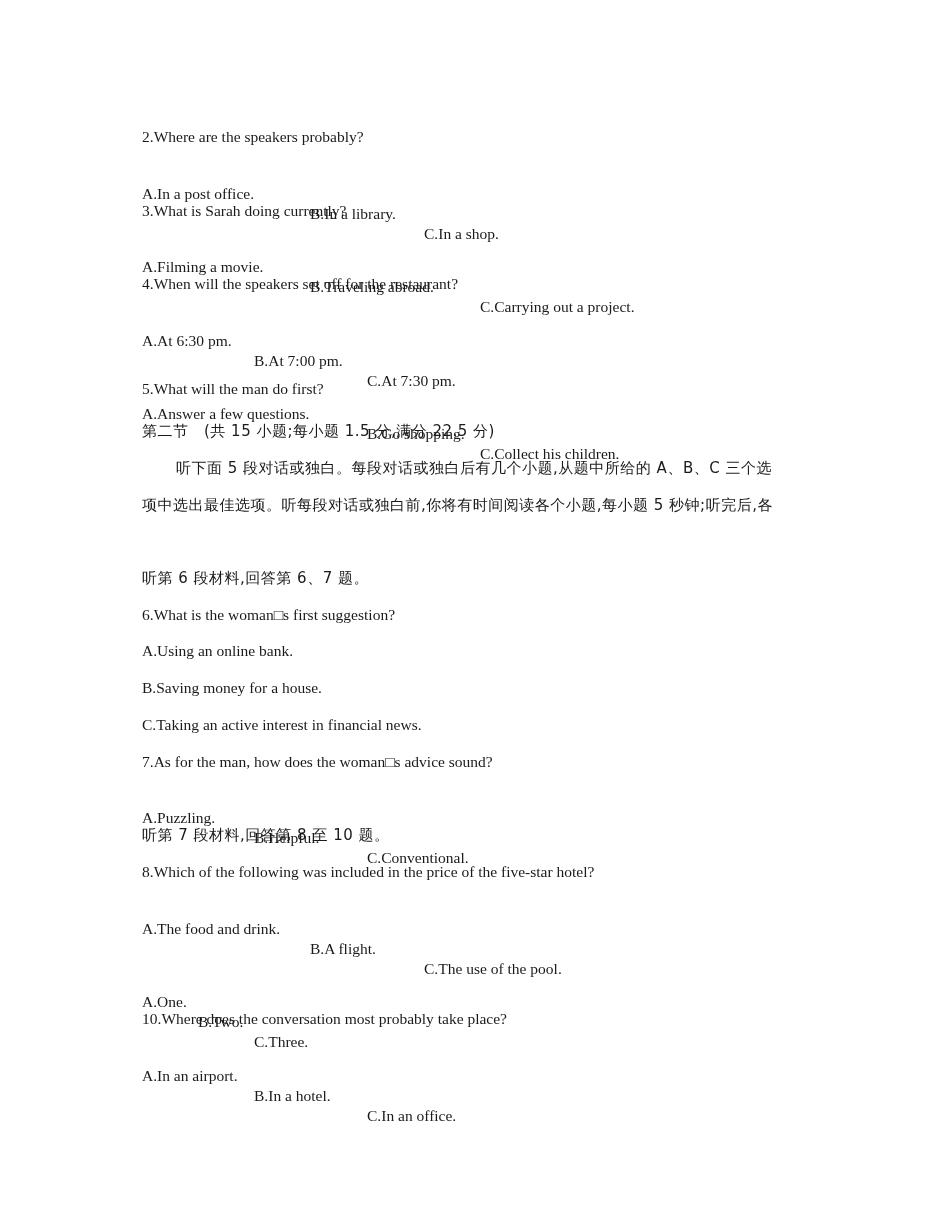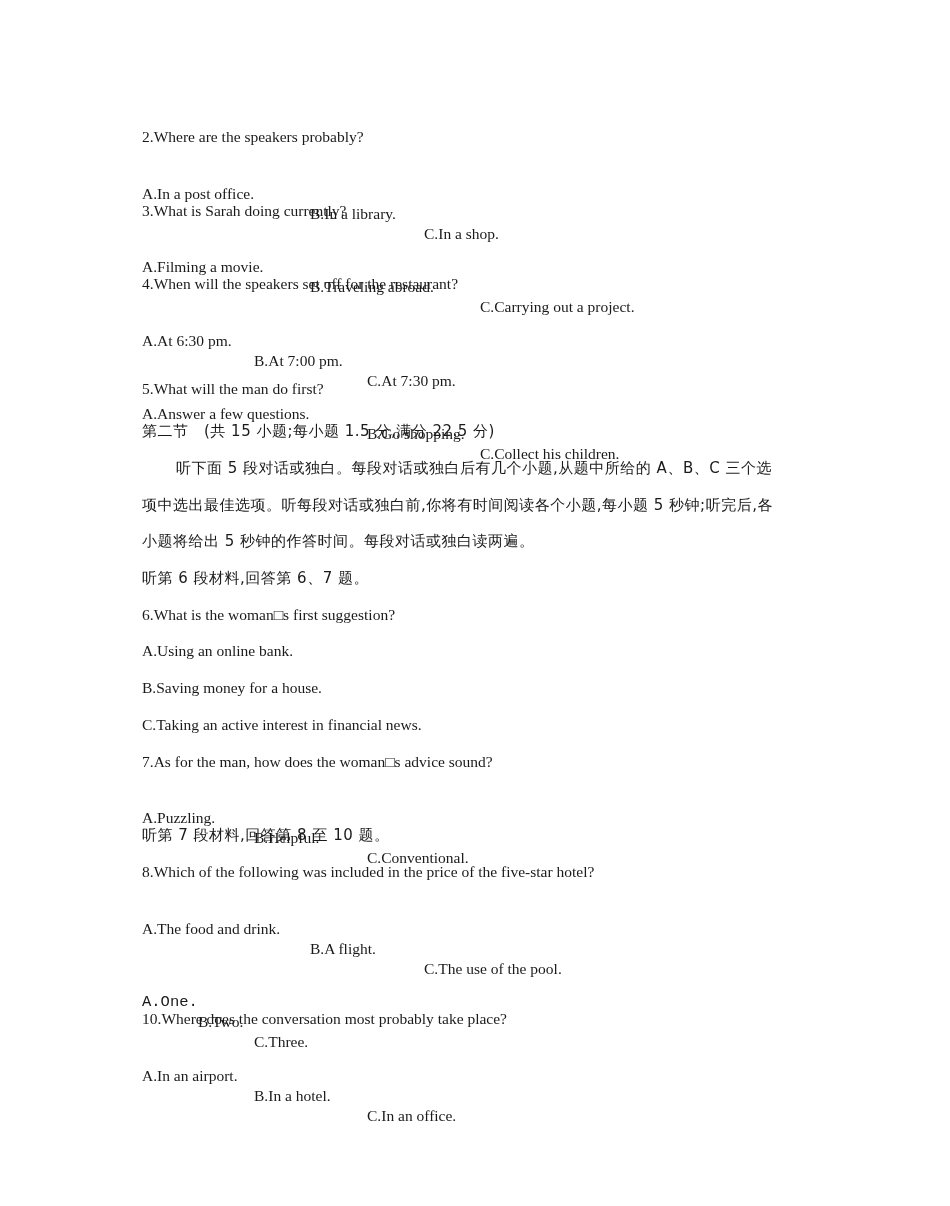--- a/index.html
+++ b/index.html
@@ -73,21 +73,20 @@
   <div class="line" style="top:384px;">
     <span class="opt" style="left:0px;">A.Answer a few questions.</span>
     <span class="opt" style="left:225px;">B.Go shopping.</span>
     <span class="opt" style="left:338px;">C.Collect his children.</span>
   </div>
 
   <div class="line cn" style="top:421px;">第二节　(共 15 小题;每小题 1.5 分,满分 22.5 分)</div>
 
   <div class="line cn indent" style="top:458px;">听下面 5 段对话或独白。每段对话或独白后有几个小题,从题中所给的 A、B、C 三个选</div>
   <div class="line cn" style="top:495px;">项中选出最佳选项。听每段对话或独白前,你将有时间阅读各个小题,每小题 5 秒钟;听完后,各</div>
-  <div class="line cn" style="top:531px;">小题将给出 5 秒钟的作答时间。每段对话或独白读两遍。</div>
 
   <div class="line cn" style="top:568px;">听第 6 段材料,回答第 6、7 题。</div>
 
   <div class="line" style="top:605px;">6.What is the woman□s first suggestion?</div>
   <div class="line" style="top:641px;">A.Using an online bank.</div>
   <div class="line" style="top:678px;">B.Saving money for a house.</div>
   <div class="line" style="top:715px;">C.Taking an active interest in financial news.</div>
 
   <div class="line" style="top:752px;">7.As for the man, how does the woman□s advice sound?</div>
   <div class="line" style="top:788px;">
@@ -99,21 +98,21 @@
   <div class="line cn" style="top:825px;">听第 7 段材料,回答第 8 至 10 题。</div>
 
   <div class="line" style="top:862px;">8.Which of the following was included in the price of the five-star hotel?</div>
   <div class="line" style="top:899px;">
     <span class="opt" style="left:0px;">A.The food and drink.</span>
     <span class="opt" style="left:168px;">B.A flight.</span>
     <span class="opt" style="left:282px;">C.The use of the pool.</span>
   </div>
 
   <div class="line" style="top:972px;">
-    <span class="opt" style="left:0px;font-family:Liberation Mono, monospace;">A.One.</span>
+    <span class="opt" style="left:0px;">A.One.</span>
     <span class="opt" style="left:56px;text-align:center;">B.Two.</span>
     <span class="opt" style="left:112px;">C.Three.</span>
   </div>
 
   <div class="line" style="top:1009px;">10.Where does the conversation most probably take place?</div>
   <div class="line" style="top:1046px;">
     <span class="opt" style="left:0px;">A.In an airport.</span>
     <span class="opt" style="left:112px;">B.In a hotel.</span>
     <span class="opt" style="left:225px;">C.In an office.</span>
   </div>

